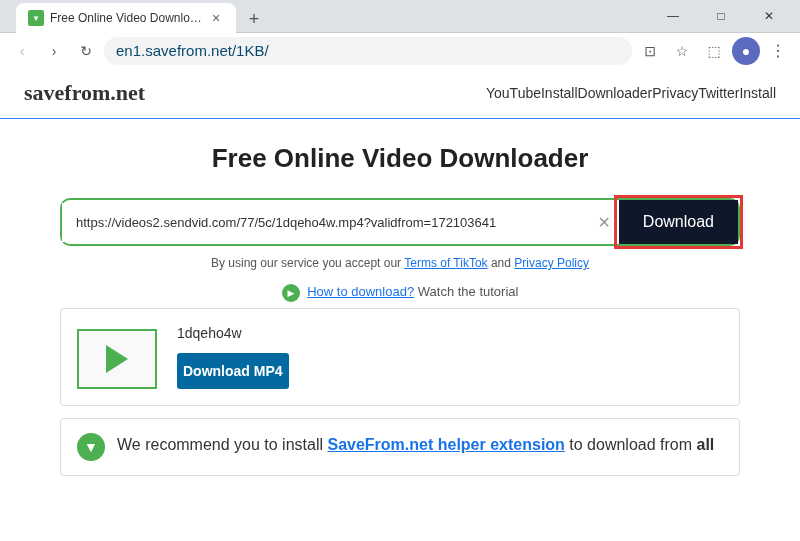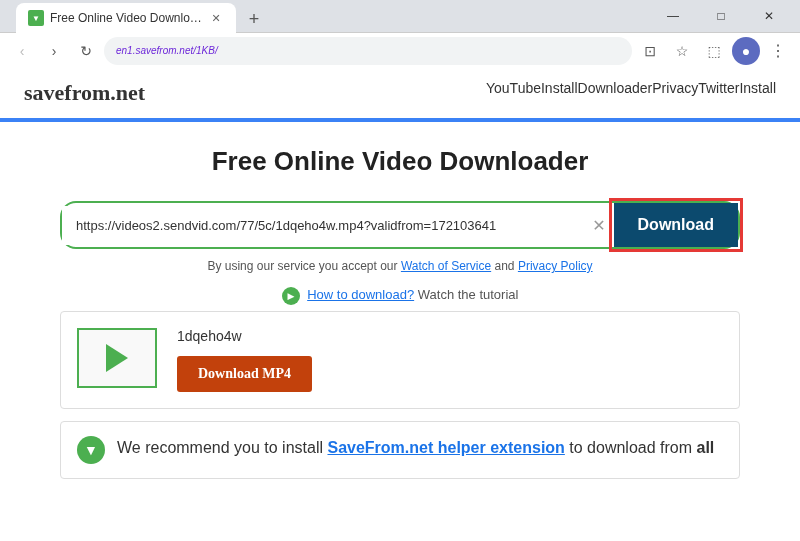--- a/index.html
+++ b/index.html
@@ -138,24 +138,23 @@
       cursor: pointer;
     }
 
     .url-bar {
       flex: 1;
       height: 28px;
       border: none;
       background: #f1f3f4;
       border-radius: 14px;
       padding: 0 12px;
-      font-size: 10px;
-      color: #6d28d9;
+      font-size: 15px;
+      color: #0c4a6e;
       outline: none;
-      font-style: italic;
     }
 
     .addr-icons {
       display: flex;
       gap: 4px;
       align-items: center;
     }
 
     .addr-icon {
       width: 28px;
@@ -196,23 +195,23 @@
     
     .page-content {
       background: #fff;
       height: calc(541px - 102px);
       overflow-y: auto;
     }
 
     
     .site-header {
       display: flex;
-      align-items: flex-start;
+      align-items: center;
       padding: 12px 24px;
-      border-bottom: 4px solid #3b82f6;
+      border-bottom: 1px solid #3b82f6;
     }
 
     .logo {
       font-size: 22px;
       font-weight: bold;
       color: #333;
       font-family: Georgia, serif;
     }
 
     .site-nav {
@@ -237,21 +236,21 @@
       font-size: 26px;
       font-weight: bold;
       color: #222;
       margin-bottom: 24px;
     }
 
     .download-form {
       display: flex;
       align-items: center;
       border: 2px solid #4caf50;
-      border-radius: 16px;
+      border-radius: 10px;
       overflow: visible;
       margin-bottom: 10px;
       position: relative;
     }
 
     .url-input {
       flex: 1;
       border: none;
       padding: 12px 14px;
       font-size: 13px;
@@ -263,26 +262,26 @@
     .clear-btn {
       padding: 0 8px;
       color: #999;
       font-size: 16px;
       cursor: pointer;
       background: #fff;
       border: none;
     }
 
     .download-btn {
-      background: #0c4a6e;
+      background: #0f172a;
       color: white;
       border: none;
       padding: 13px 24px;
       font-size: 16px;
-      font-weight: bold;
+      font-weight: normal;
       cursor: pointer;
       outline: 3px solid #e53935;
       outline-offset: 2px;
     }
 
     .terms-text {
       text-align: center;
       font-size: 12px;
       color: #555;
       margin-bottom: 14px;
@@ -329,21 +328,21 @@
       color: #555;
       font-size: 13px;
     }
 
     
     .result-card {
       border: 1px solid #ddd;
       border-radius: 4px;
       padding: 16px;
       display: flex;
-      align-items: flex-start;
+      align-items: flex-end;
       gap: 20px;
       margin-bottom: 12px;
       background: #fff;
     }
 
     .video-thumb {
       width: 80px;
       height: 60px;
       border: 2px solid #4caf50;
       display: flex;
@@ -365,29 +364,28 @@
       flex: 1;
     }
 
     .video-name {
       font-size: 14px;
       color: #333;
       margin-bottom: 12px;
     }
 
     .download-mp4-btn {
-      background: #c2410c;
+      background: #0369a1;
       color: white;
       border: none;
-      padding: 10px 21px;
+      padding: 10px 6px;
       font-size: 14px;
       font-weight: bold;
       border-radius: 3px;
       cursor: pointer;
-      font-family: Liberation Serif, serif;
     }
 
     
     .recommend-banner {
       border: 1px solid #ddd;
       border-radius: 4px;
       padding: 14px 16px;
       display: flex;
       align-items: flex-start;
       gap: 12px;
@@ -478,21 +476,21 @@
     <h1 class="page-title">Free Online Video Downloader</h1>
 
     <div class="download-form">
       <input class="url-input" type="text" value="https://videos2.sendvid.com/77/5c/1dqeho4w.mp4?validfrom=172103641" style="">
       <button class="clear-btn">✕</button>
       <button class="download-btn">Download</button>
     </div>
 
     <p class="terms-text">
       <span>By using our service you accept our</span>
-      <a href="#">Watch of Service</a>
+      <a href="#">Terms of TikTok</a>
       <span>and</span>
       <a href="#">Privacy Policy</a>
     </p>
 
     <div class="how-to">
       <span class="play-icon"></span>
       <a class="how-to-link" href="#">How to download?</a>
       <span class="watch-text"> <span>Watch the tutorial</span></span>
     </div>
 

